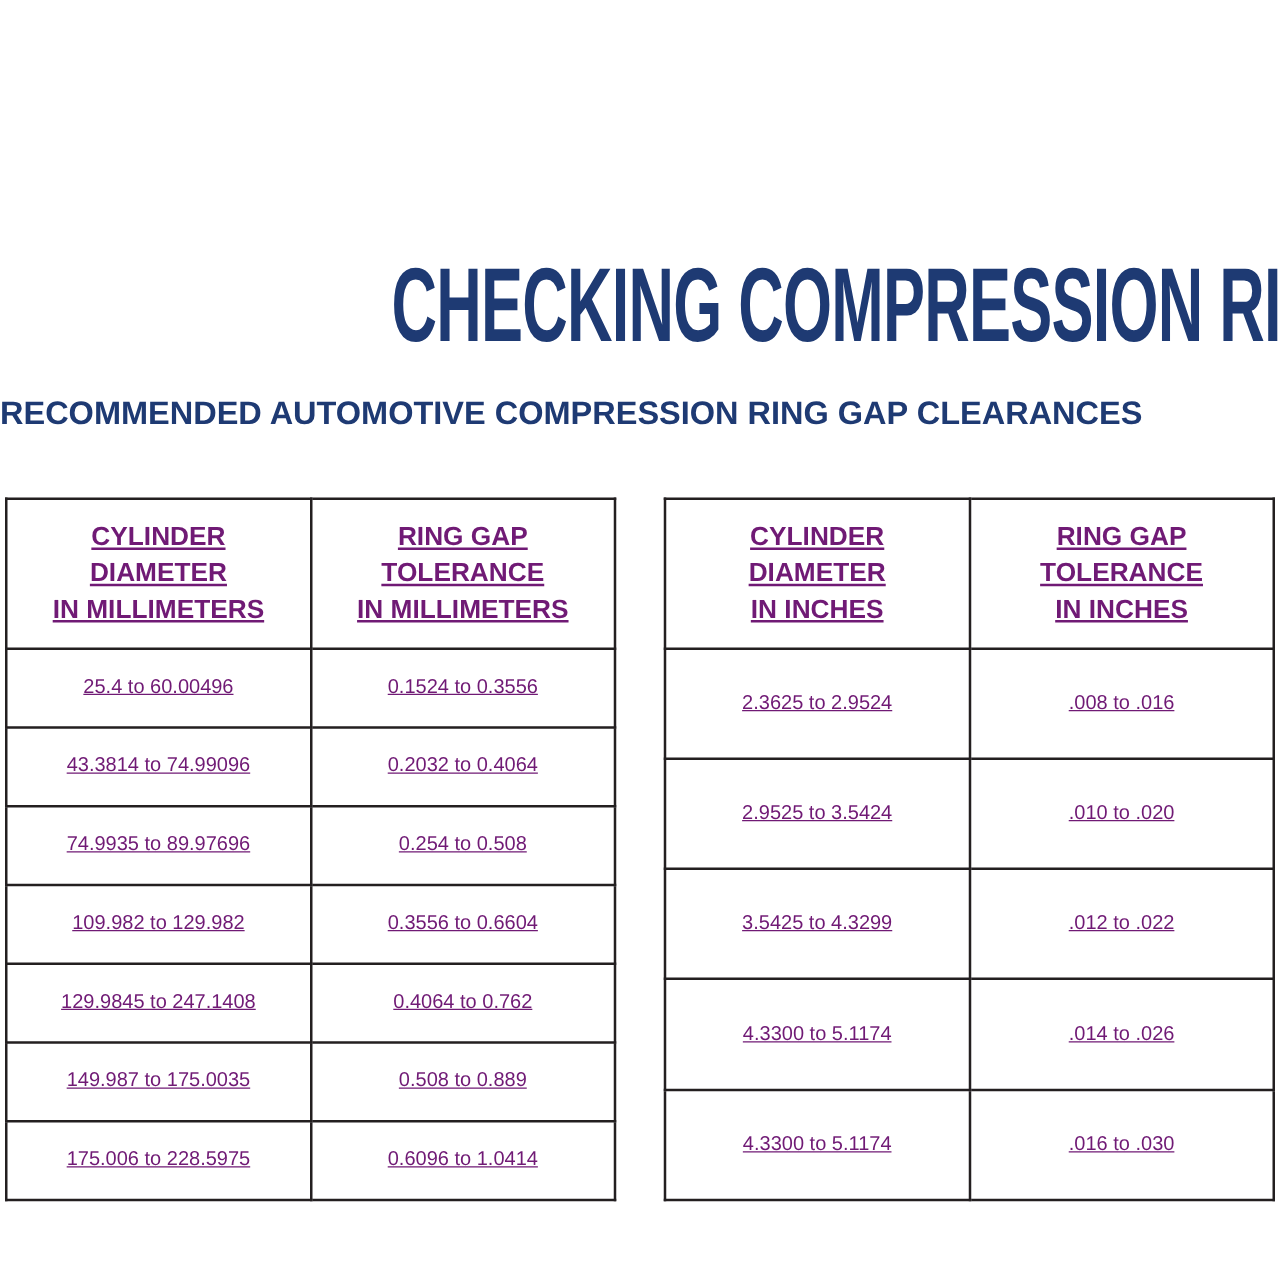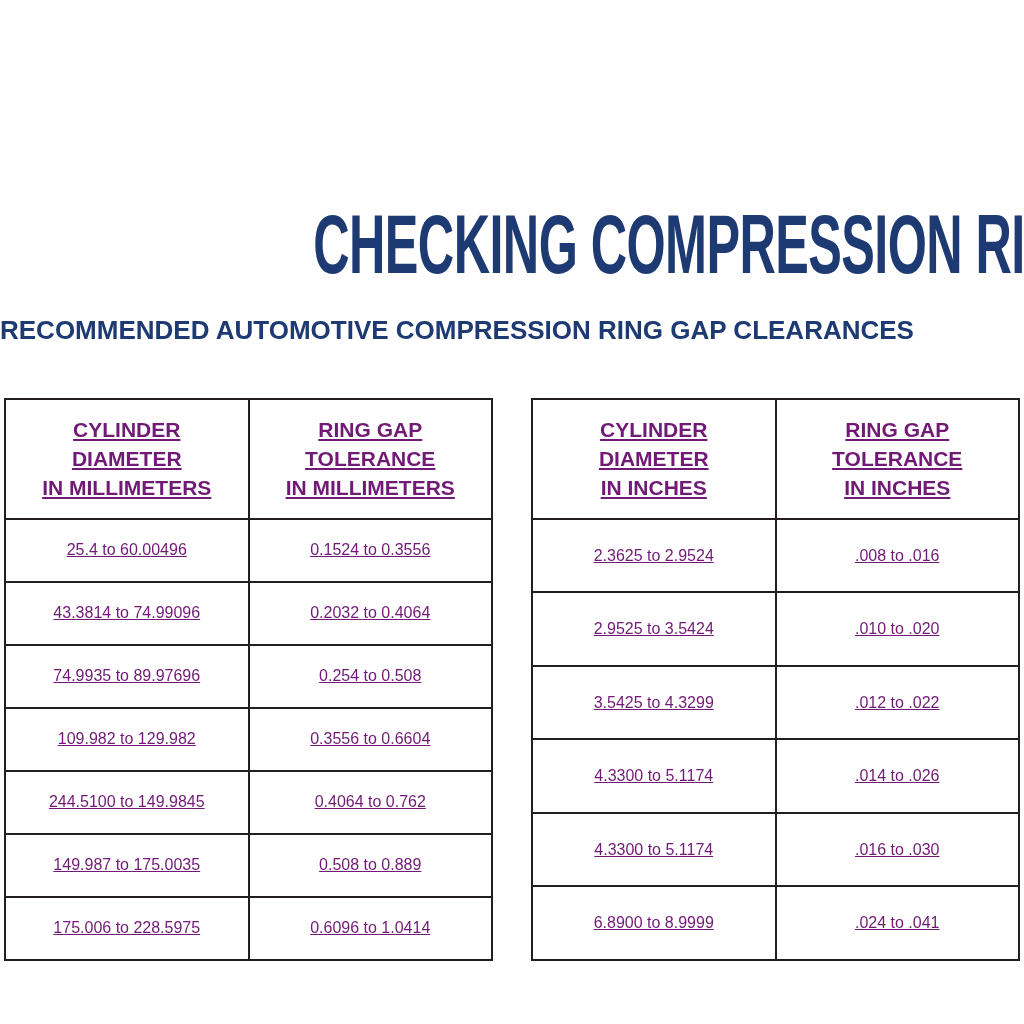--- a/index.html
+++ b/index.html
@@ -117,21 +117,21 @@
           </tr>
           <tr>
             <td>74.9935 to 89.97696</td>
             <td>0.254 to 0.508</td>
           </tr>
           <tr>
             <td>109.982 to 129.982</td>
             <td>0.3556 to 0.6604</td>
           </tr>
           <tr>
-            <td>244.5100 to 149.9845</td>
+            <td>129.9845 to 247.1408</td>
             <td>0.4064 to 0.762</td>
           </tr>
           <tr>
             <td>149.987 to 175.0035</td>
             <td>0.508 to 0.889</td>
           </tr>
           <tr>
             <td>175.006 to 228.5975</td>
             <td>0.6096 to 1.0414</td>
           </tr>
@@ -167,21 +167,17 @@
             <td>.012 to .022</td>
           </tr>
           <tr>
             <td>4.3300 to 5.1174</td>
             <td>.014 to .026</td>
           </tr>
           <tr>
             <td>4.3300 to 5.1174</td>
             <td>.016 to .030</td>
           </tr>
-          <tr>
-            <td>6.8900 to 8.9999</td>
-            <td>.024 to .041</td>
-          </tr>
         </tbody>
     </table>
 
   </div>
 </div>
 
 </body></html>

